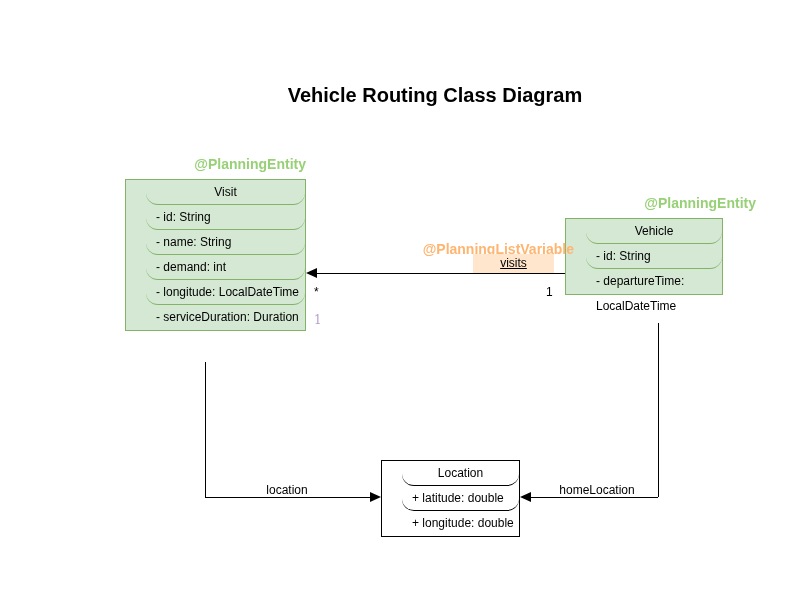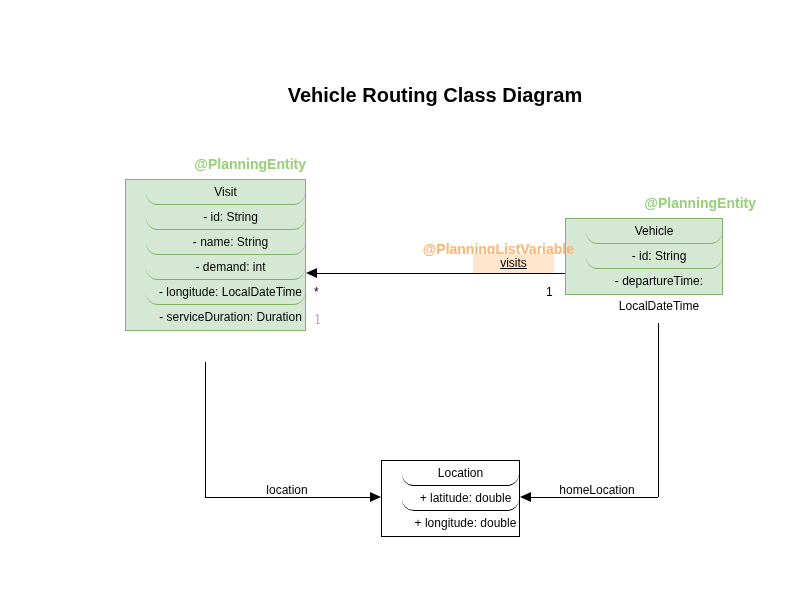--- a/index.html
+++ b/index.html
@@ -47,21 +47,21 @@
   }
   .uml-class.green > div { border-bottom: 1px solid var(--green-stroke, #82b366); }
   .uml-class.plain {
     background: #ffffff;
     border: 1px solid #000000;
   }
   .uml-class.plain > div { border-bottom: 1px solid #000000; }
   .uml-class > div { height: 25px; line-height: 25px; border-radius: 12px; }
   .uml-class > div:last-child { border-bottom: none; }
   .uml-class .hdr { text-align: center; }
-  .uml-class .row { padding-left: 10px; text-align: center; }
+  .uml-class .row { padding-left: 10px; text-align: left; }
 
   .hline, .vline { position: absolute; background: var(--line, #000000); }
   .hline { height: 1px; }
   .vline { width: 1px; }
 
   .arrow-left, .arrow-right {
     position: absolute;
     width: 0; height: 0;
     border-top: 5px solid transparent;
     border-bottom: 5px solid transparent;

